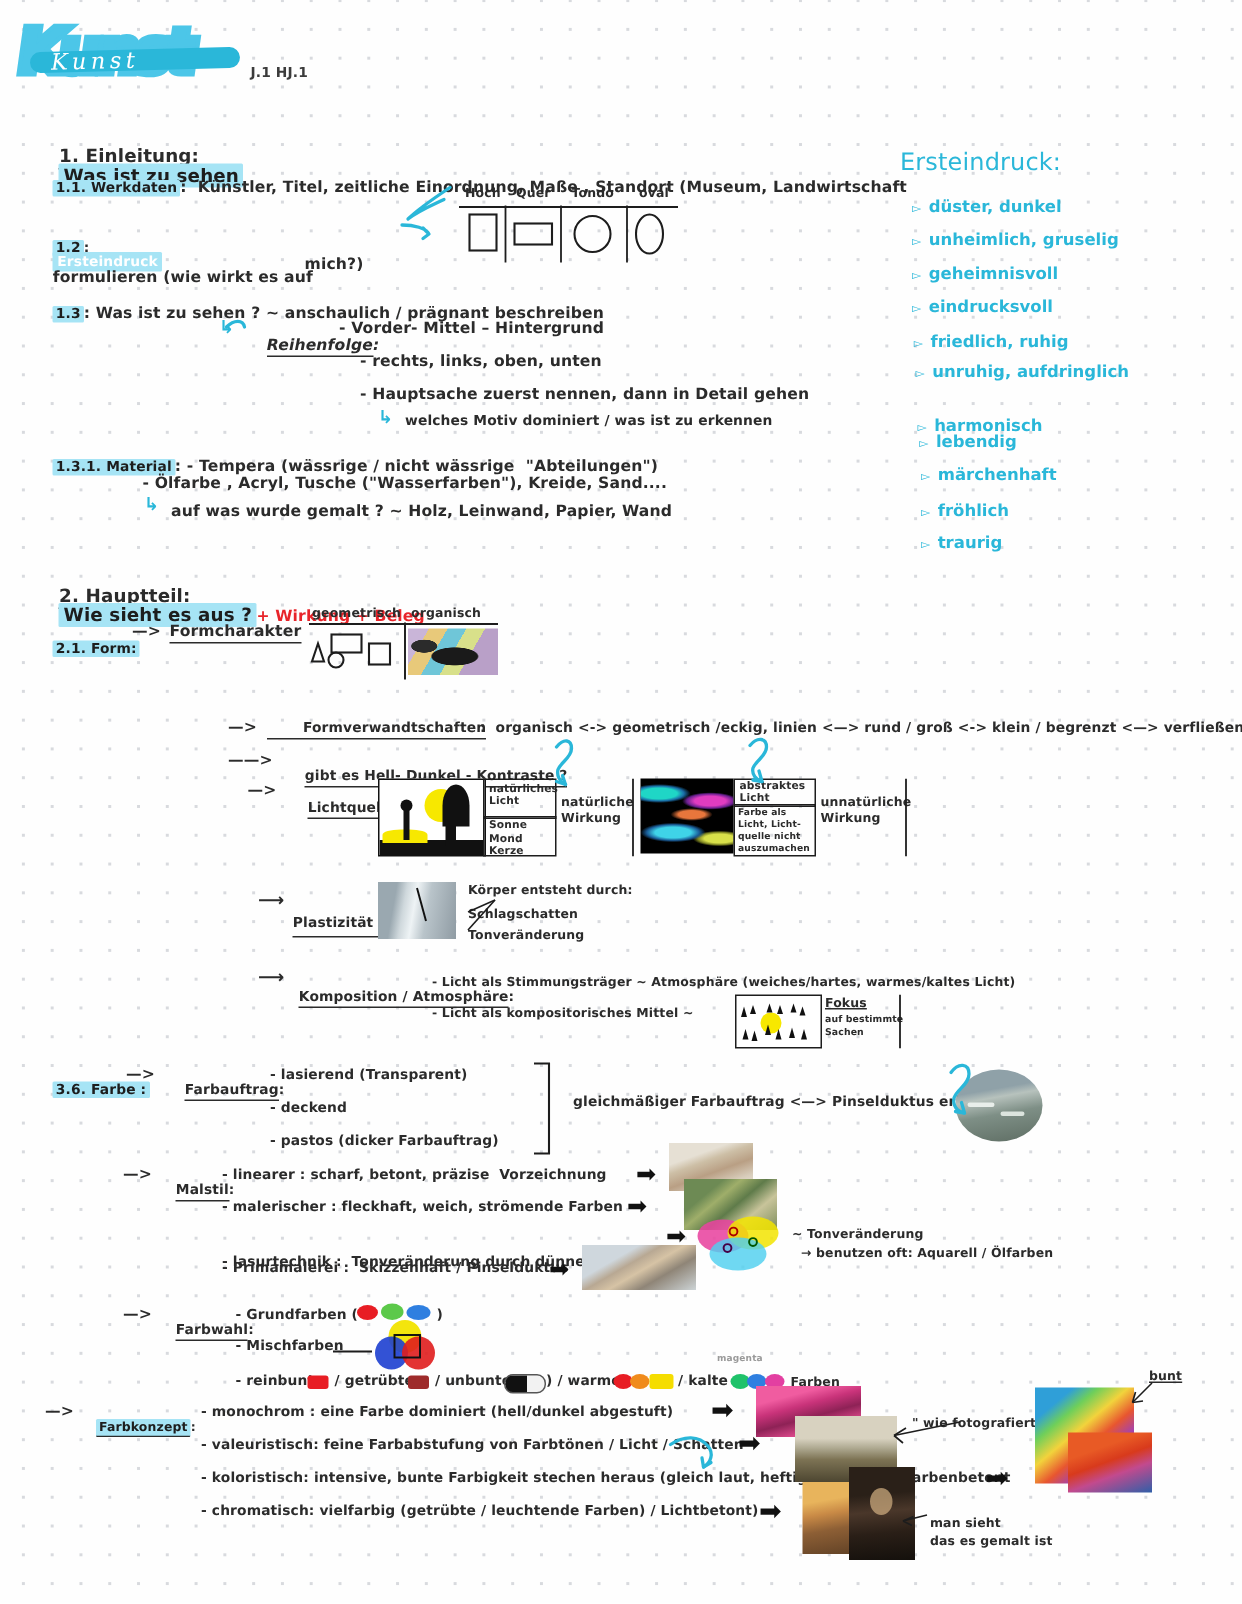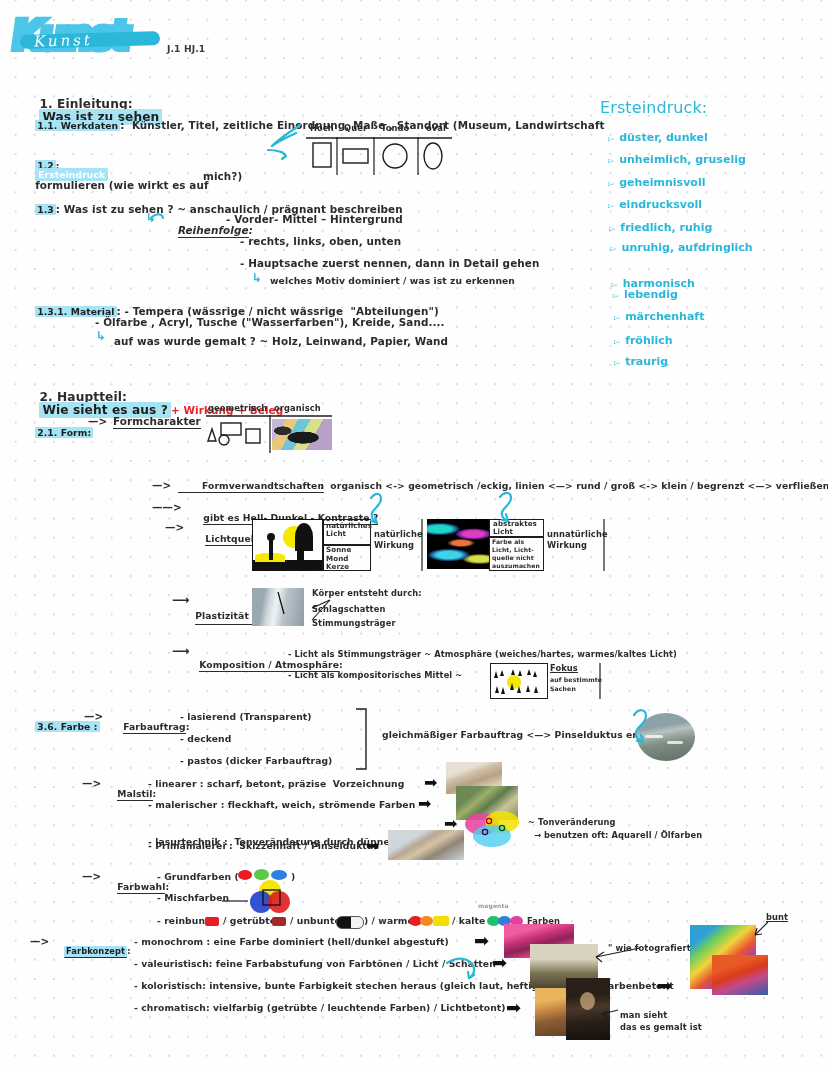--- a/index.html
+++ b/index.html
@@ -239,21 +239,21 @@
     <span class="ul2">Plastizität ~</span>
   </div>
   <div class="imgbox" style="left:252px;top:588px;width:52px;height:38px;background:
       linear-gradient(100deg,#9aa8b0 0 22%, #cfd8dc 34%, #eef3f5 46%, #b9c4ca 62%, #8f9ba3 100%);">
     <svg width="52" height="38">
         <path d="M26,4 L32,26" stroke="#111" stroke-width="1.3" fill="none"></path>
       </svg>
   </div>
   <div class="t hand sz8" style="left:312px;top:589px;">Körper entsteht durch:</div>
   <div class="t hand sz8" style="left:312px;top:605px;">Schlagschatten</div>
-  <div class="t hand sz8" style="left:312px;top:619px;">Stimmungsträger</div>
+  <div class="t hand sz8" style="left:312px;top:619px;">Tonveränderung</div>
 
   <div class="t hand sz12" style="left:172px;top:645px;">⟶</div>
   <div class="t hand sz9" style="left:186px;top:650px;">
     <span class="ul">Komposition / Atmosphäre</span><span>:</span>
   </div>
   <div class="t hand sz8" style="left:288px;top:650px;">- Licht als Stimmungsträger ~ Atmosphäre (weiches/hartes, warmes/kaltes Licht)</div>
   <div class="t hand sz8" style="left:288px;top:671px;">- Licht als kompositorisches Mittel ~</div>
 
   <div style="position:absolute;left:490px;top:663px;">
     <div class="bx" style="left:0;top:0;width:56px;height:34px;border-width:1.3px;background:#fff;">

